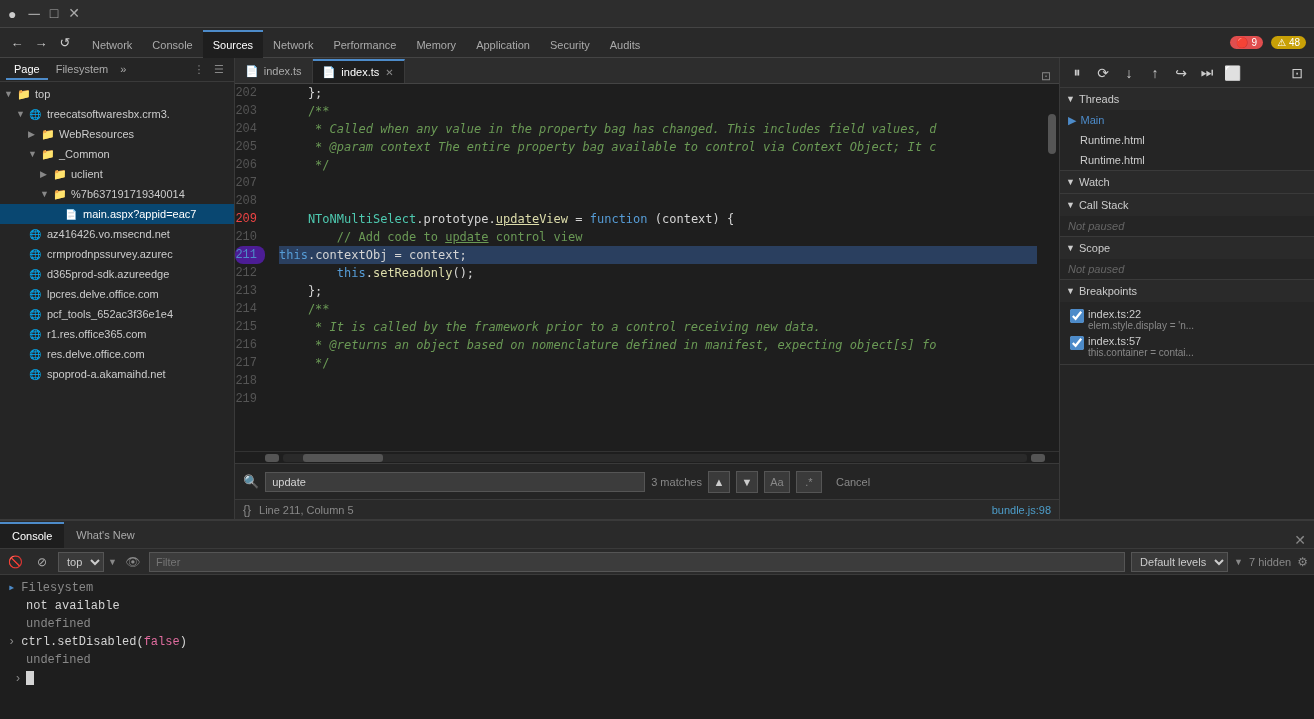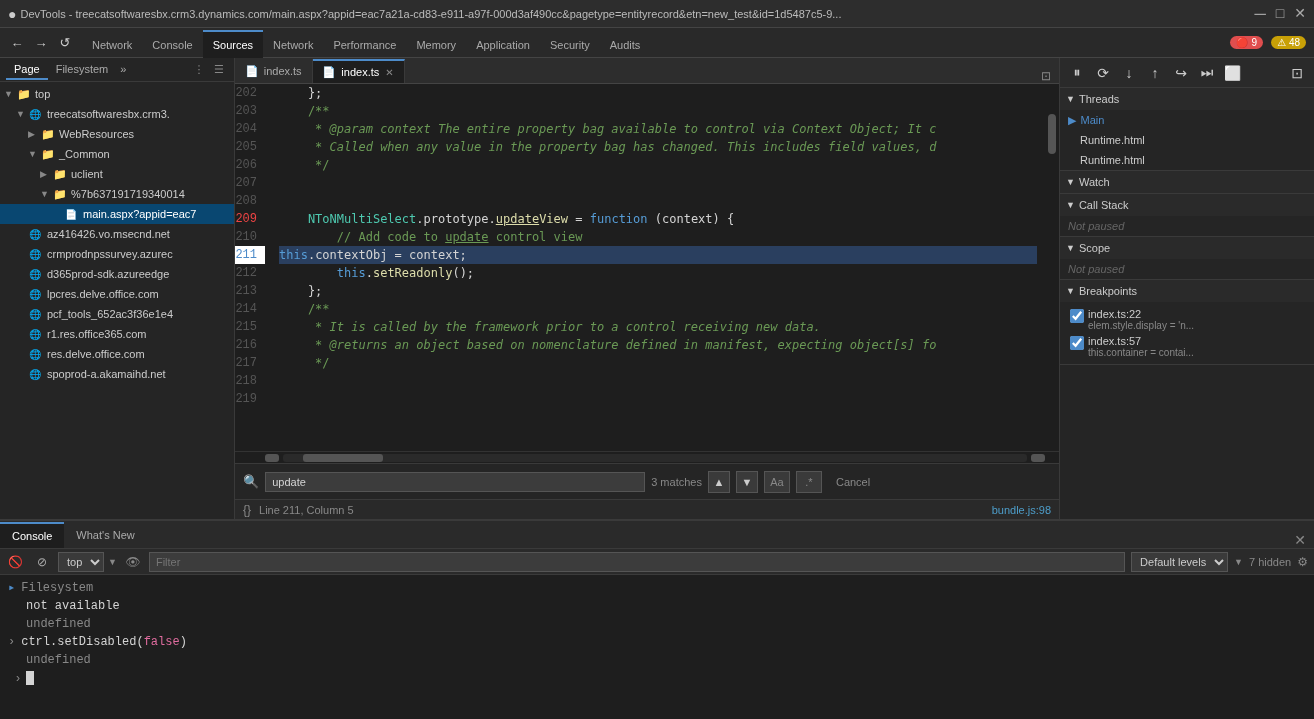--- a/index.html
+++ b/index.html
@@ -225,21 +225,20 @@
     ::-webkit-scrollbar-track { background: #1e1e1e; }
     ::-webkit-scrollbar-thumb { background: #555; border-radius: 3px; }
 
     .bottom-close-btn { margin-left: auto; color: #888; cursor: pointer; font-size: 14px; padding: 0 8px; }
   </style>
 </head>
 <body>
 
 <div id="titlebar">
   <span style="font-size:14px; margin-right:4px;">●</span>
-  <span style="flex:1; font-size:11px; color:#bbb; white-space:nowrap; overflow:hidden; text-overflow:ellipsis;">DevTools - treecatsoftwaresbx.crm3.dynamics.com/main.aspx?appid=eac7a21a-cd83-e911-a97f-000d3af490cc&amp;pagetype=entityrecord&amp;etn=new_test&amp;id=1d5487c5-9...</span>
   <div style="display:flex; gap:10px; margin-left:8px;">
     <span style="cursor:pointer; color:#aaa; font-size:16px;">─</span>
     <span style="cursor:pointer; color:#aaa; font-size:14px;">□</span>
     <span style="cursor:pointer; color:#aaa; font-size:14px;">✕</span>
   </div>
 </div>
 
 <div id="topnav">
   <div class="nav-icons">
     <div class="nav-icon-btn">←</div>
@@ -395,35 +394,35 @@
       <div id="line-numbers">
         <div style="height:18px; line-height:18px; text-align:right; padding-right:8px; color:#555;">202</div>
         <div style="height:18px; line-height:18px; text-align:right; padding-right:8px; color:#555;">203</div>
         <div style="height:18px; line-height:18px; text-align:right; padding-right:8px; color:#555;">204</div>
         <div style="height:18px; line-height:18px; text-align:right; padding-right:8px; color:#555;">205</div>
         <div style="height:18px; line-height:18px; text-align:right; padding-right:8px; color:#555;">206</div>
         <div style="height:18px; line-height:18px; text-align:right; padding-right:8px; color:#555;">207</div>
         <div style="height:18px; line-height:18px; text-align:right; padding-right:8px; color:#555;">208</div>
         <div style="height:18px; line-height:18px; text-align:right; padding-right:8px; color:#ef4444;">209</div>
         <div style="height:18px; line-height:18px; text-align:right; padding-right:8px; color:#555;">210</div>
-        <div style="height:18px; line-height:18px; text-align:right; padding-right:8px; color:#4d8bc9; background:#ffffff;">211</div>
+        <div style="height:18px; line-height:18px; text-align:right; padding-right:8px; color:#4d8bc9; background:#4c1d95;border-radius:8px;">211</div>
         <div style="height:18px; line-height:18px; text-align:right; padding-right:8px; color:#555;">212</div>
         <div style="height:18px; line-height:18px; text-align:right; padding-right:8px; color:#555;">213</div>
         <div style="height:18px; line-height:18px; text-align:right; padding-right:8px; color:#555;">214</div>
         <div style="height:18px; line-height:18px; text-align:right; padding-right:8px; color:#555;">215</div>
         <div style="height:18px; line-height:18px; text-align:right; padding-right:8px; color:#555;">216</div>
         <div style="height:18px; line-height:18px; text-align:right; padding-right:8px; color:#555;">217</div>
         <div style="height:18px; line-height:18px; text-align:right; padding-right:8px; color:#555;">218</div>
         <div style="height:18px; line-height:18px; text-align:right; padding-right:8px; color:#555;">219</div>
       </div>
       <div id="code-content" style="flex:1; overflow:auto; font-family:Consolas,monospace; font-size:12px;">
         <div class="code-line" style="white-space:pre; min-height:18px; line-height:18px;"><span style="color:#d4d4d4;">    };</span></div>
         <div class="code-line" style="white-space:pre; min-height:18px; line-height:18px;"><span style="color:#6a9955;">    /**</span></div>
+        <div class="code-line" style="white-space:pre; min-height:18px; line-height:18px;"><span style="color:#6a9955;font-style:italic;">     * Called when any value in the property bag has changed. This includes field values, d</span></div>
         <div class="code-line" style="white-space:pre; min-height:18px; line-height:18px;"><span style="color:#6a9955;font-style:italic;">     * @param context The entire property bag available to control via Context Object; It c</span></div>
-        <div class="code-line" style="white-space:pre; min-height:18px; line-height:18px;"><span style="color:#6a9955;font-style:italic;">     * Called when any value in the property bag has changed. This includes field values, d</span></div>
         <div class="code-line" style="white-space:pre; min-height:18px; line-height:18px;"><span style="color:#6a9955;">     */</span></div>
         <div class="code-line" style="white-space:pre; min-height:18px; line-height:18px;"><span></span></div>
         <div class="code-line" style="white-space:pre; min-height:18px; line-height:18px;"><span></span></div>
         <div class="code-line" style="white-space:pre; min-height:18px; line-height:18px;"><span style="color:#4ec9b0;">    NToNMultiSelect</span><span style="color:#d4d4d4;">.</span><span style="color:#d4d4d4;">prototype</span><span style="color:#d4d4d4;">.</span><span style="color:#dcdcaa;text-decoration:underline;">update</span><span style="color:#dcdcaa;">View</span><span style="color:#d4d4d4;"> = </span><span style="color:#569cd6;">function</span><span style="color:#d4d4d4;"> (context) {</span></div>
         <div class="code-line" style="white-space:pre; min-height:18px; line-height:18px;"><span style="color:#6a9955;">        // Add code to </span><span style="color:#6a9955;text-decoration:underline;">update</span><span style="color:#6a9955;"> control view</span></div>
         <div class="code-line" style="white-space:pre; min-height:18px; line-height:18px; background:#2a3f5f;">        <span style="color:#569cd6;">this</span><span style="color:#d4d4d4;">.contextObj = context;</span></div>
         <div class="code-line" style="white-space:pre; min-height:18px; line-height:18px;"><span style="color:#d4d4d4;">        </span><span style="color:#569cd6;">this</span><span style="color:#d4d4d4;">.</span><span style="color:#dcdcaa;">setReadonly</span><span style="color:#d4d4d4;">();</span></div>
         <div class="code-line" style="white-space:pre; min-height:18px; line-height:18px;"><span style="color:#d4d4d4;">    };</span></div>
         <div class="code-line" style="white-space:pre; min-height:18px; line-height:18px;"><span style="color:#6a9955;">    /**</span></div>
         <div class="code-line" style="white-space:pre; min-height:18px; line-height:18px;"><span style="color:#6a9955;font-style:italic;">     * It is called by the framework prior to a control receiving new data.</span></div>

